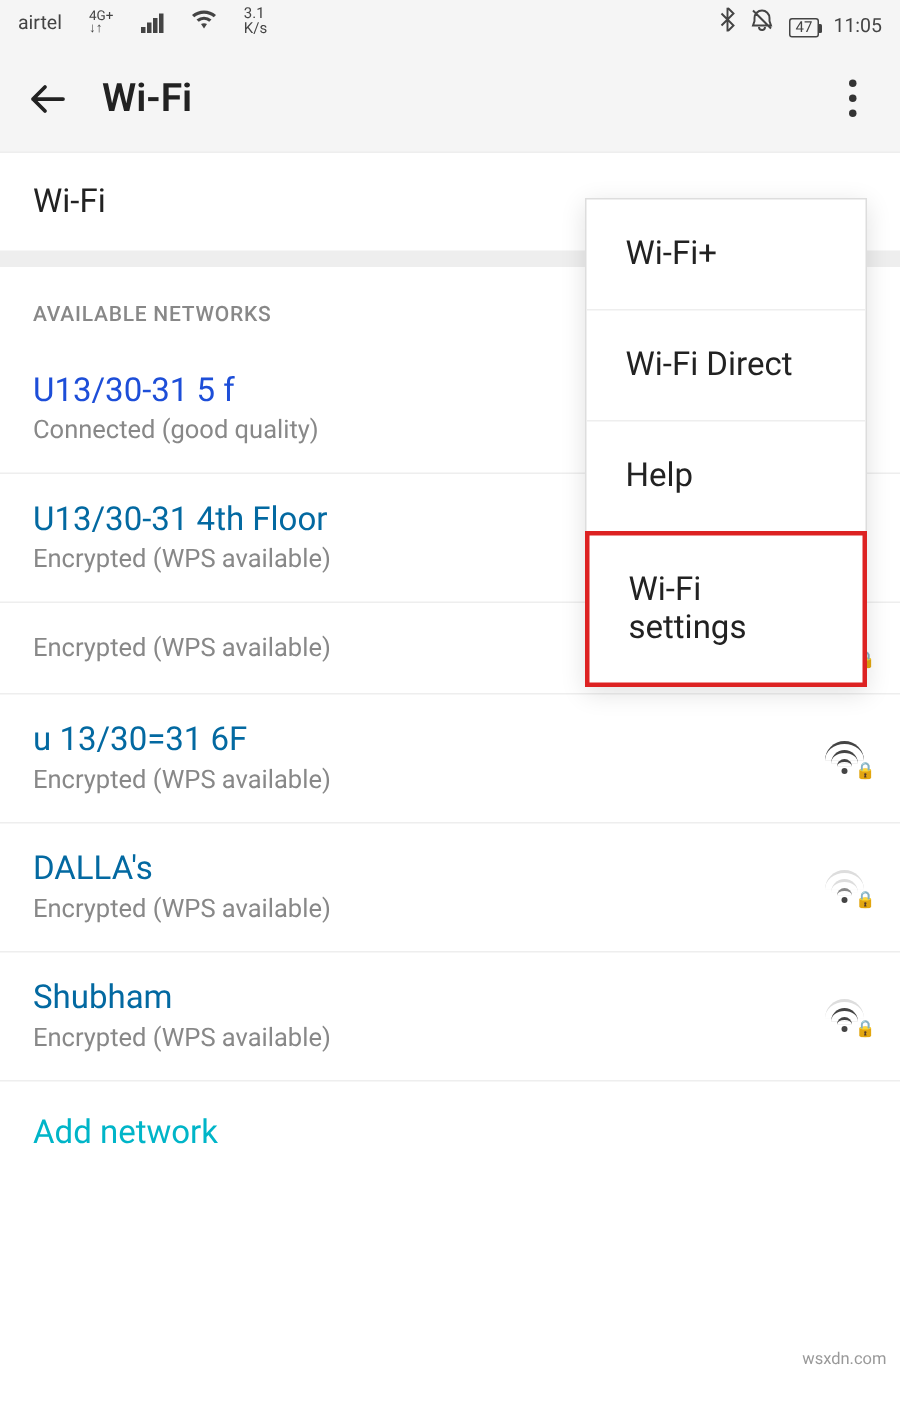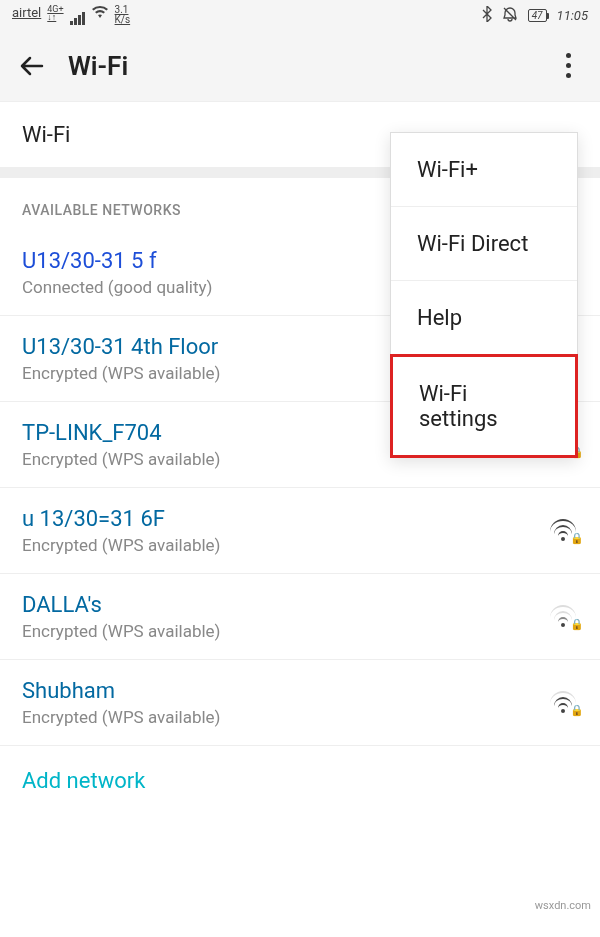--- a/index.html
+++ b/index.html
@@ -1,20 +1,20 @@
 <!DOCTYPE html>
 <html><head>
   <meta charset="utf-8">
   <style>
     * { margin: 0; padding: 0; box-sizing: border-box; font-family: -apple-system, BlinkMacSystemFont, "Segoe UI", Roboto, Helvetica, Arial, sans-serif; }
     body { width: 600px; height: 937px; background: #fff; position: relative; overflow: hidden; }
     
     .status-bar { height: 30px; background: #f5f5f5; display: flex; align-items: center; justify-content: space-between; padding: 0 12px; font-size: 13px; color: #444; }
-    .status-left { display: flex; gap: 6px; text-decoration: underline; }
-    .status-right { display: flex; align-items: center; gap: 10px; font-style: italic; }
+    .status-left { display: flex; align-items: center; gap: 18px; }
+    .status-right { display: flex; align-items: flex-end; gap: 10px; }
     .carrier { font-size: 13px; }
     .net-badge { font-size: 9px; line-height: 8px; }
     .signal-bars { display: inline-flex; align-items: flex-end; gap: 1px; }
     .signal-bars span { width: 3px; background: #444; display: inline-block; }
     .signal-bars span:nth-child(1){height:4px;} .signal-bars span:nth-child(2){height:7px;} .signal-bars span:nth-child(3){height:10px;} .signal-bars span:nth-child(4){height:13px;}
     .kbs { font-size: 10px; line-height: 10px; text-align: left; }
     .battery { display: inline-flex; align-items: center; border: 1px solid #444; border-radius: 2px; padding: 0 3px; font-size: 10px; position: relative; }
     .battery::after { content: ""; position: absolute; right: -3px; top: 3px; width: 2px; height: 6px; background: #444; border-radius: 0 1px 1px 0; }
     
     .app-bar { height: 72px; background: #f5f5f5; display: flex; align-items: center; padding: 0 18px; gap: 22px; border-bottom: 1px solid #eee; }
@@ -134,21 +134,20 @@
 
   <div class="network-item">
     <div class="network-text">
       <div class="network-name">U13/30-31 4th Floor</div>
       <div class="network-status">Encrypted (WPS available)</div>
     </div>
   </div>
 
   <div class="network-item">
     <div class="network-text">
-      <div class="network-name">TP-LINK_F704</div>
       <div class="network-status">Encrypted (WPS available)</div>
     </div>
     <div class="wifi-icon med">
       <div class="wifi-arc a1"></div>
         <div class="wifi-arc a2"></div>
         <div class="wifi-arc a3"></div>
         <div class="wifi-dot"></div>
       <span class="wifi-lock">🔒</span>
     </div>
   </div>

